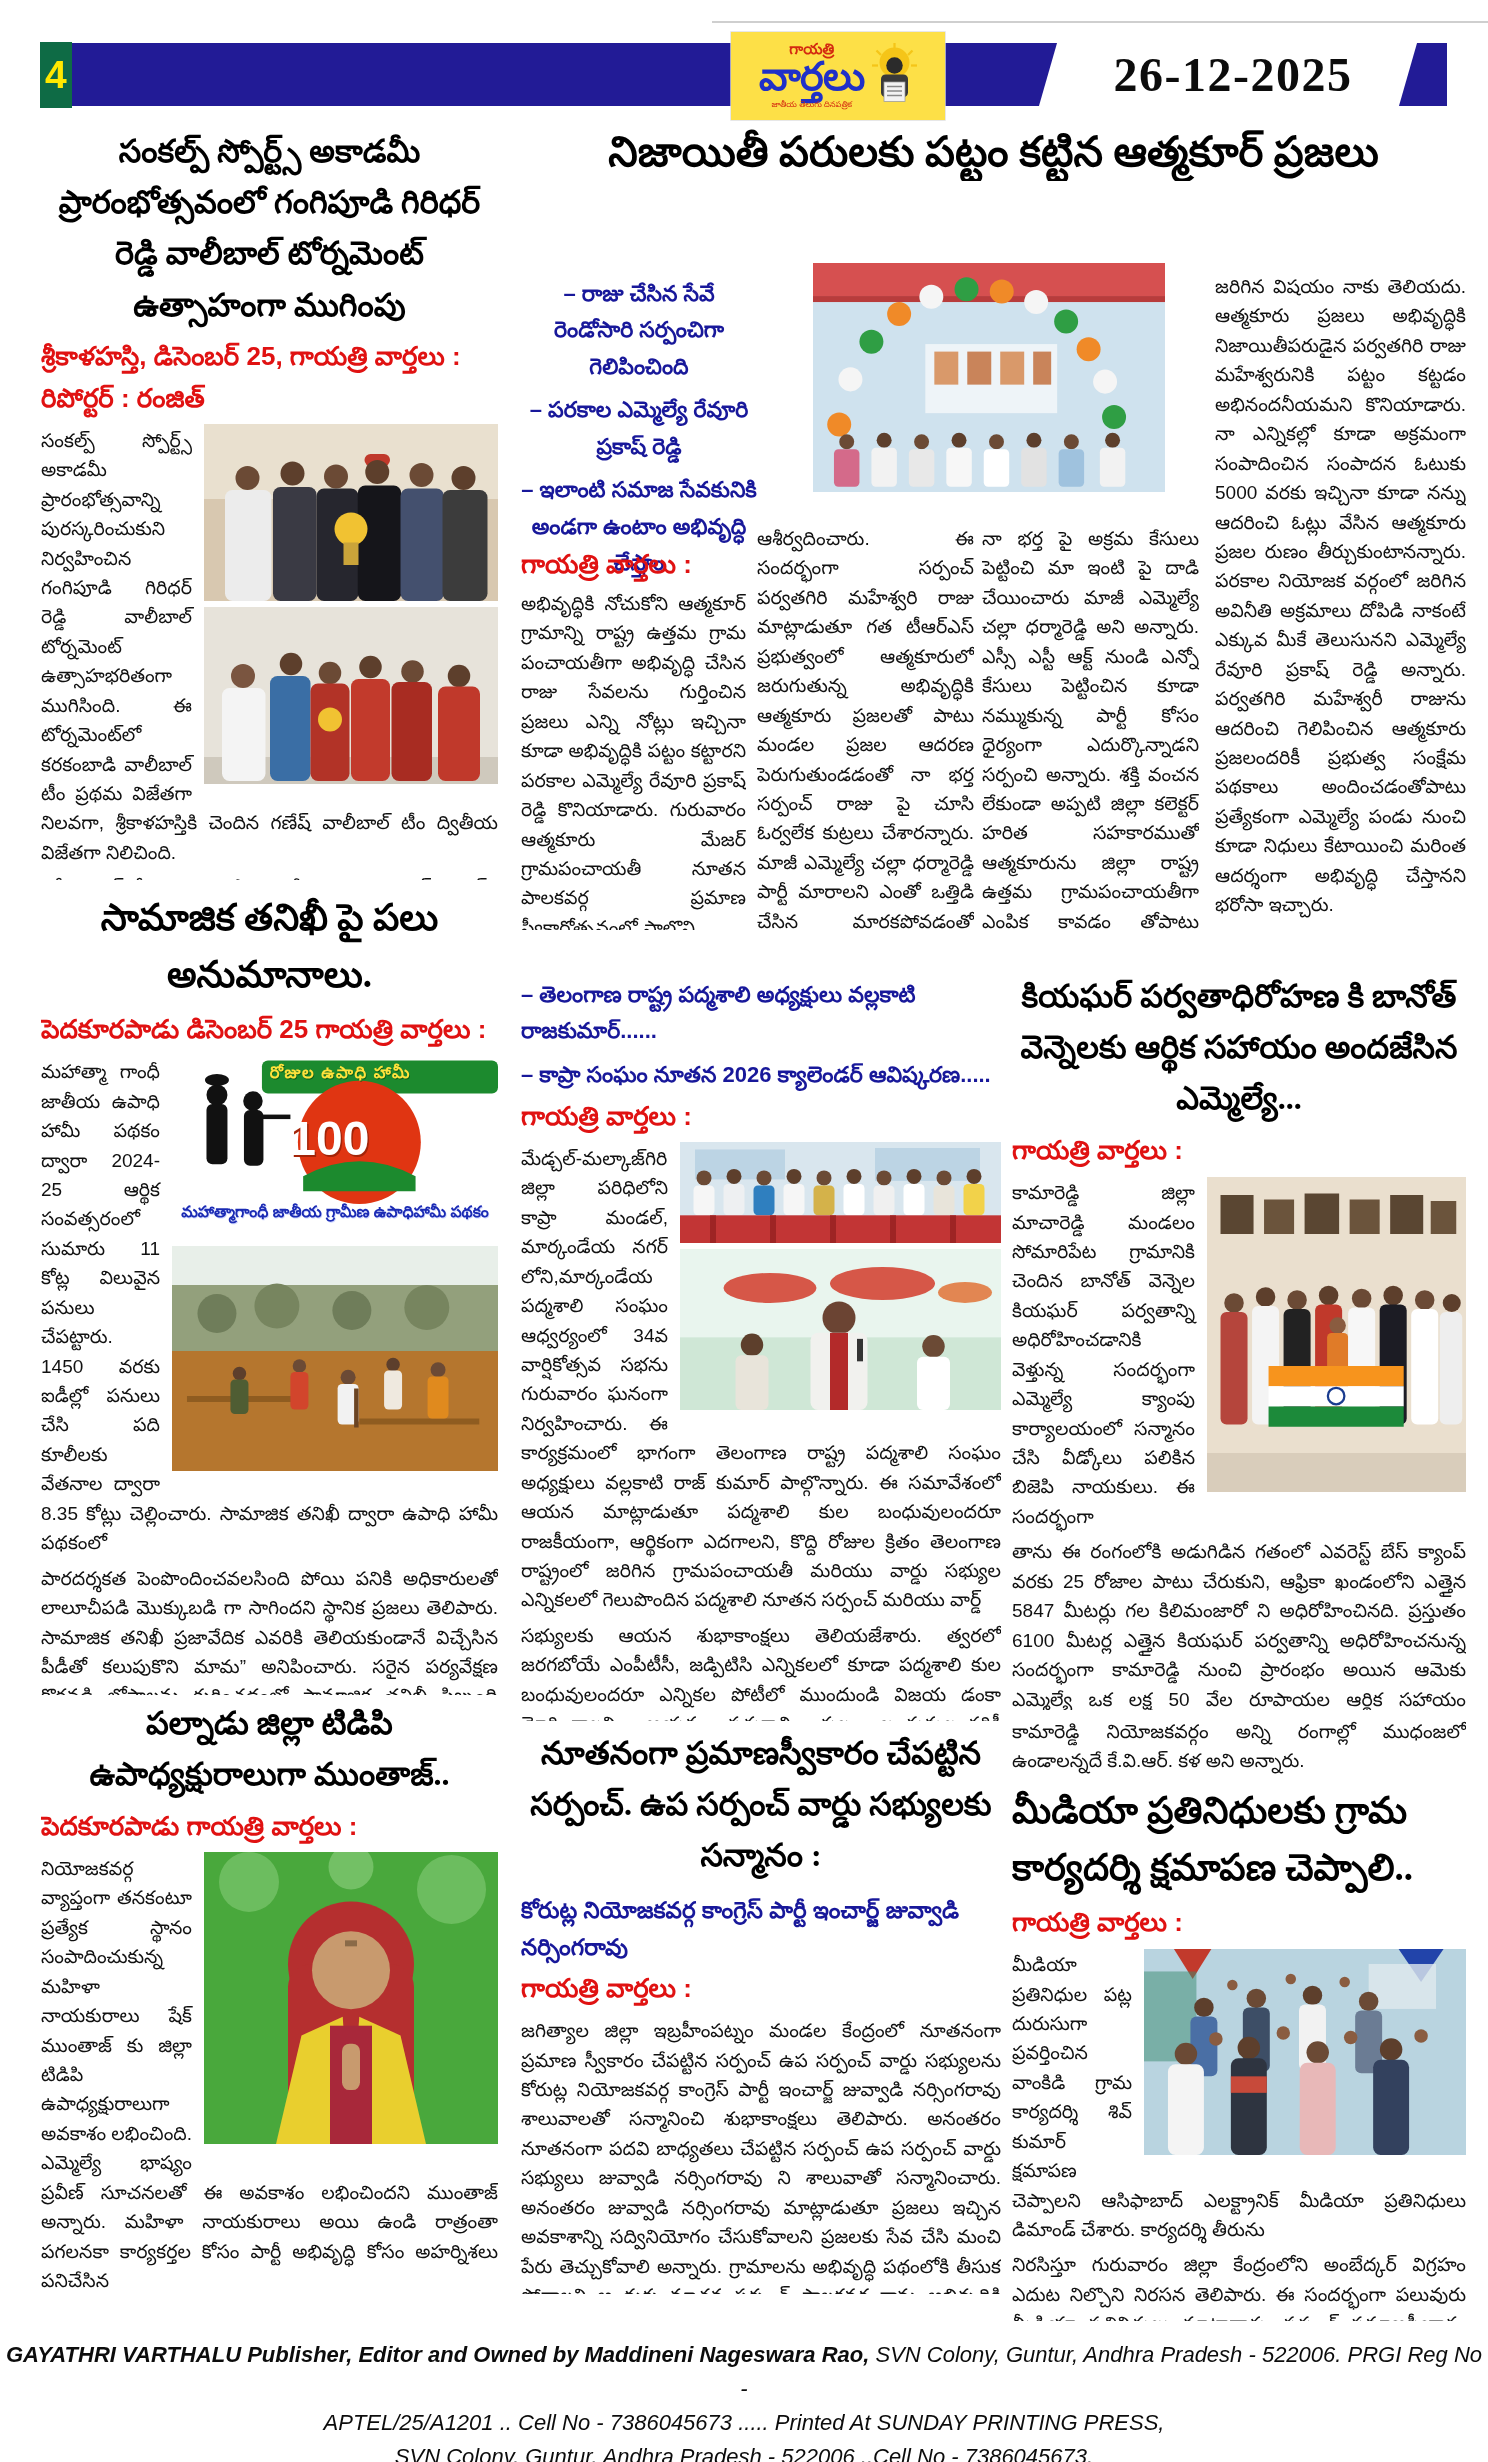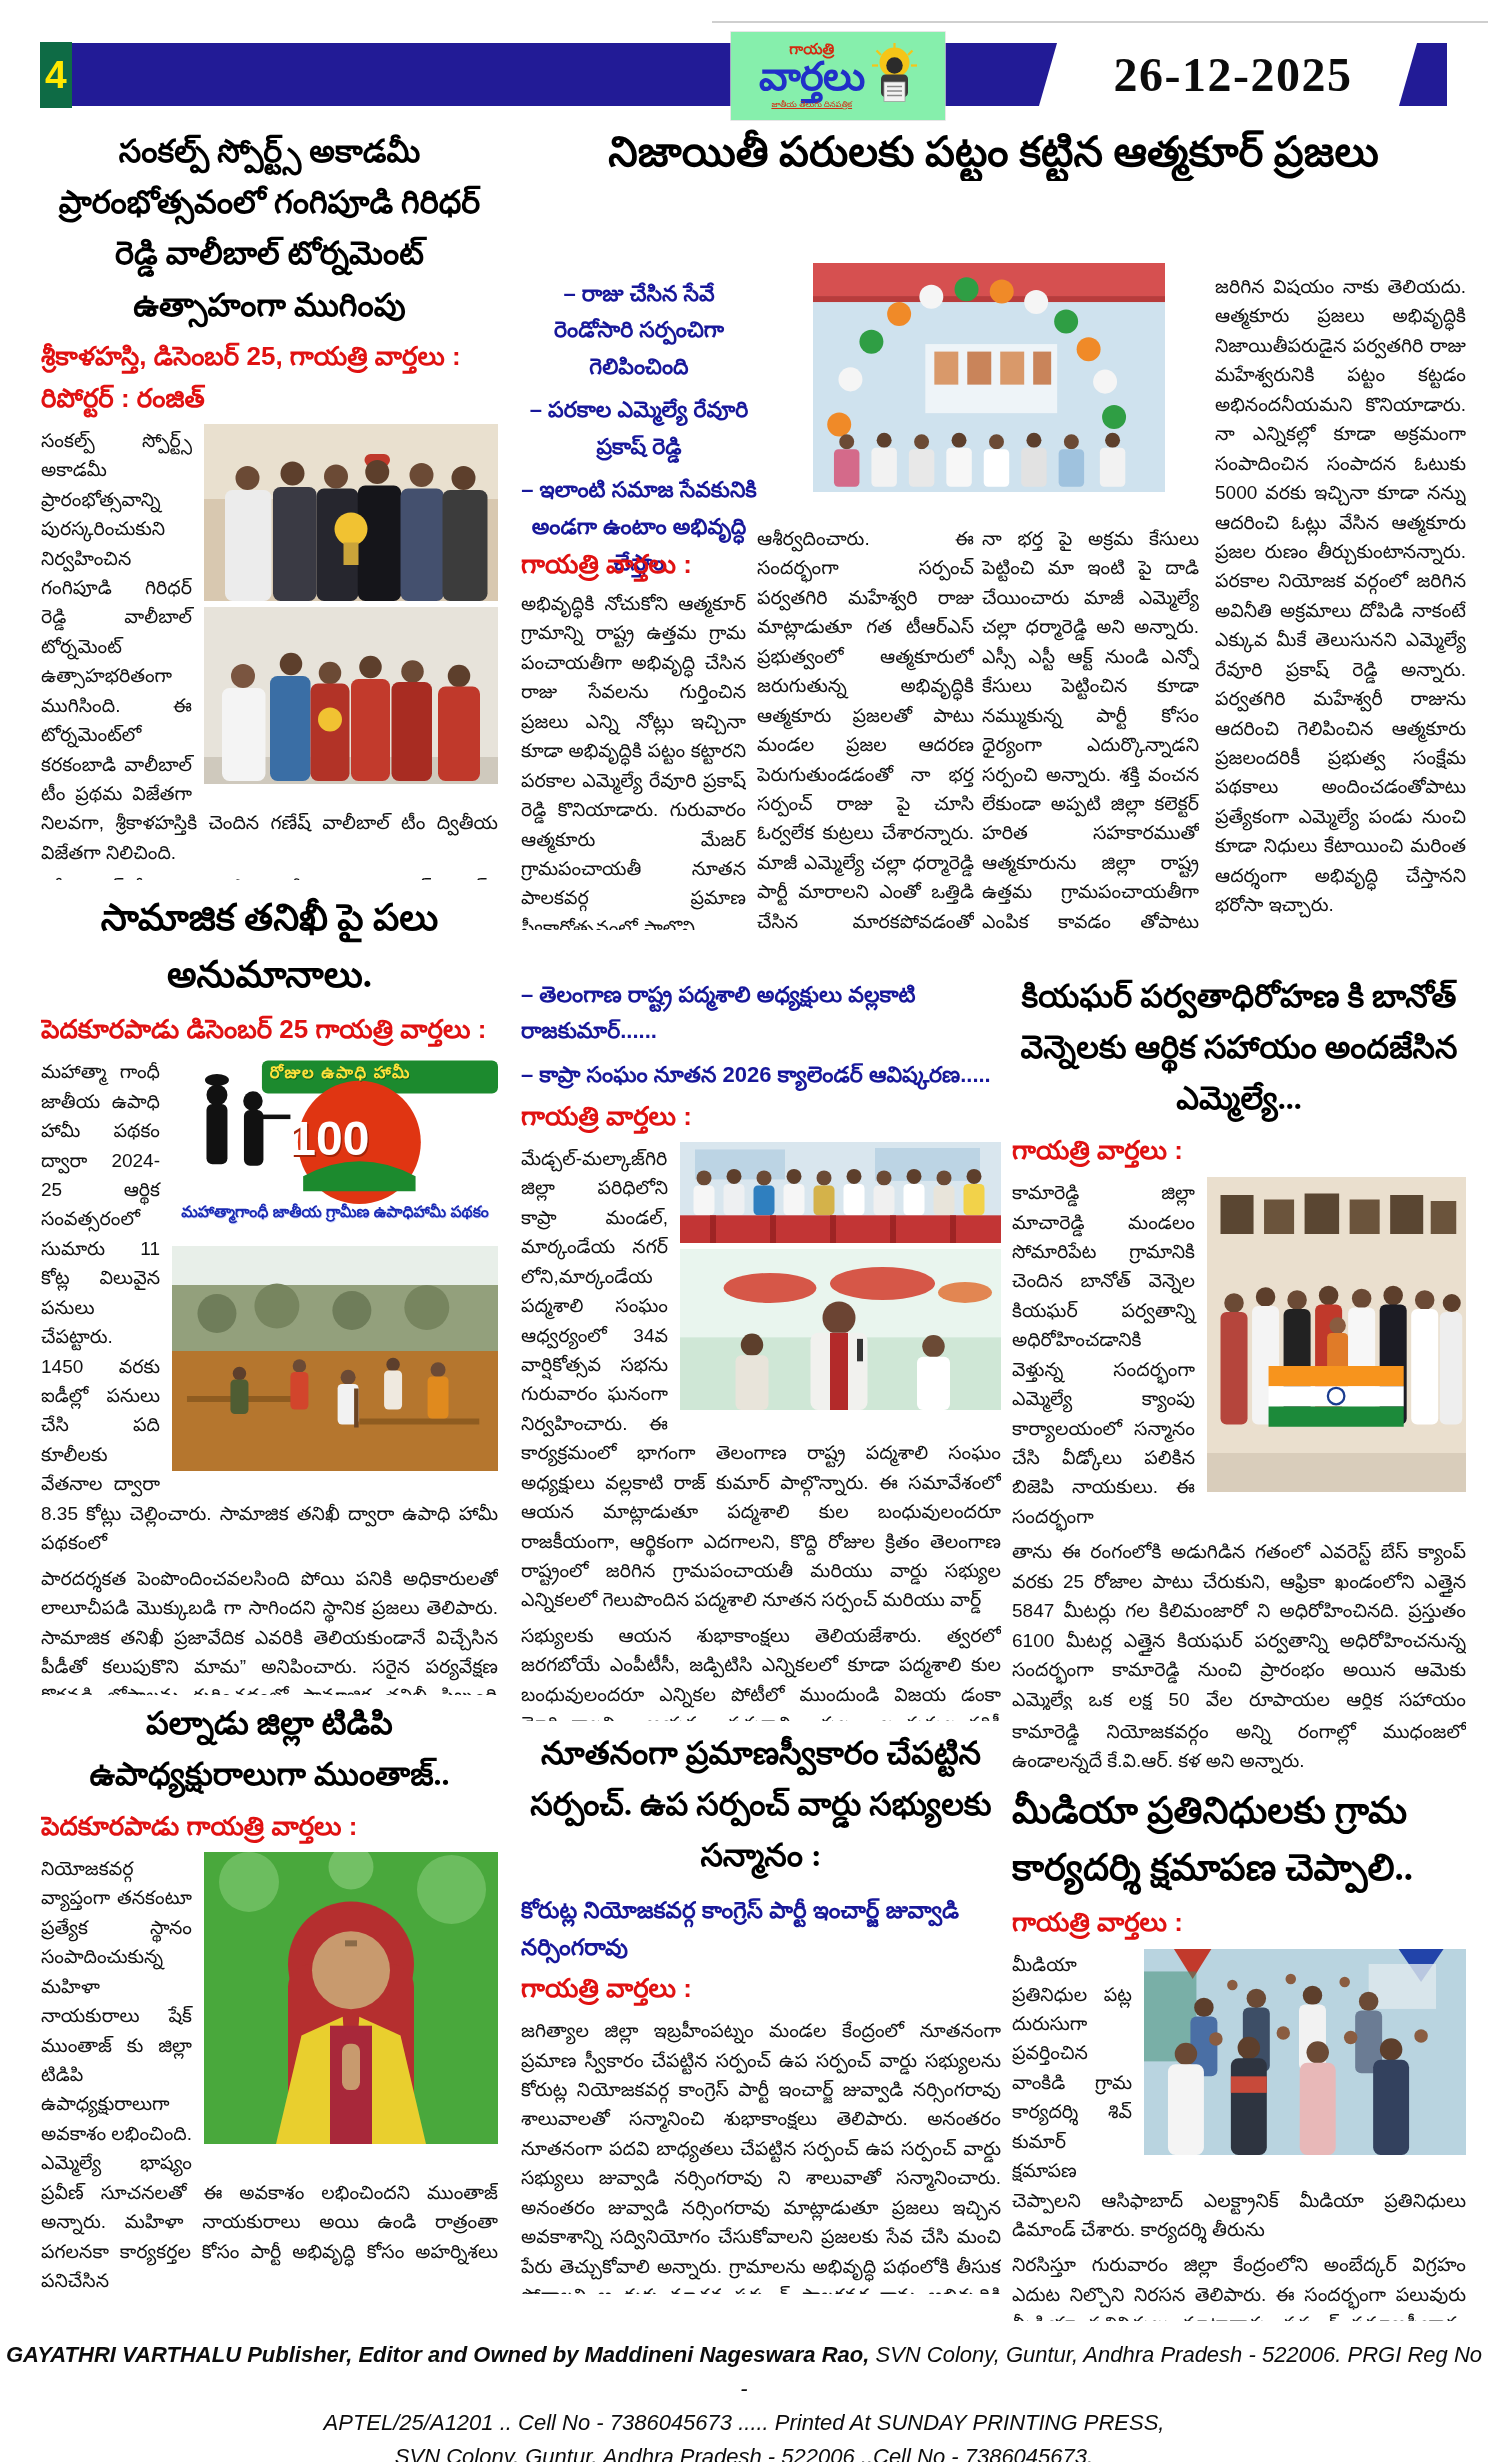--- a/index.html
+++ b/index.html
@@ -3,26 +3,26 @@
 <meta charset="utf-8">
 <style>
   html,body{margin:0;padding:0;background:#e9e9e9;}
   .page{position:relative;width:1488px;height:2462px;background:#ffffff;
         font-family:"Liberation Sans",sans-serif;color:#111;overflow:hidden;margin:0 auto;}
   
   .hdr-bar{position:absolute;left:71px;top:43px;width:1376px;height:63px;background:#221b96;}
   .hdr-rule{position:absolute;left:712px;top:21px;width:776px;height:1.5px;background:#cfcfcf;}
   .pagenum-box{position:absolute;left:40px;top:42px;width:31.5px;height:66px;background:#0e6b45;
       display:flex;align-items:center;justify-content:center;color:#ffe800;font-size:39px;font-weight:bold;}
-  .logo-box{position:absolute;left:731px;top:31.5px;width:214px;height:88px;background:#86efac;
+  .logo-box{position:absolute;left:731px;top:31.5px;width:214px;height:88px;background:#fde047;
       box-shadow:0 0 0 0.7px #ddd;display:flex;align-items:center;justify-content:center;gap:4.5px;text-align:center;}
   .logo-text{display:flex;flex-direction:column;align-items:center;line-height:1;}
   .logo-top{color:#d42a10;font-size:15px;font-weight:bold;}
   .logo-main{color:#2030c8;font-size:40px;font-weight:800;letter-spacing:-0.7px;}
-  .logo-tag{color:#d42a10;font-size:8.2px;margin-top:5px;text-decoration:underline;}
+  .logo-tag{color:#d42a10;font-size:8.2px;margin-top:5px;}
   .date-plate{position:absolute;left:1048px;top:43px;width:360px;height:63px;background:#ffffff;
       transform:skewX(-16deg);}
   .date-text{position:absolute;left:1072px;top:43px;width:322px;height:63px;display:flex;
       align-items:center;justify-content:center;font-size:48px;font-weight:800;color:#0c0c0c;
       font-family:"Liberation Serif",serif;letter-spacing:1.5px;}
   
   .art{position:absolute;overflow:hidden;}
   .hl{font-weight:800;color:#000;text-align:center;margin:0 0 10.5px 0;
       font-family:"Liberation Serif",serif;}
   .hl-xl{font-size:42px;line-height:1.35;}

